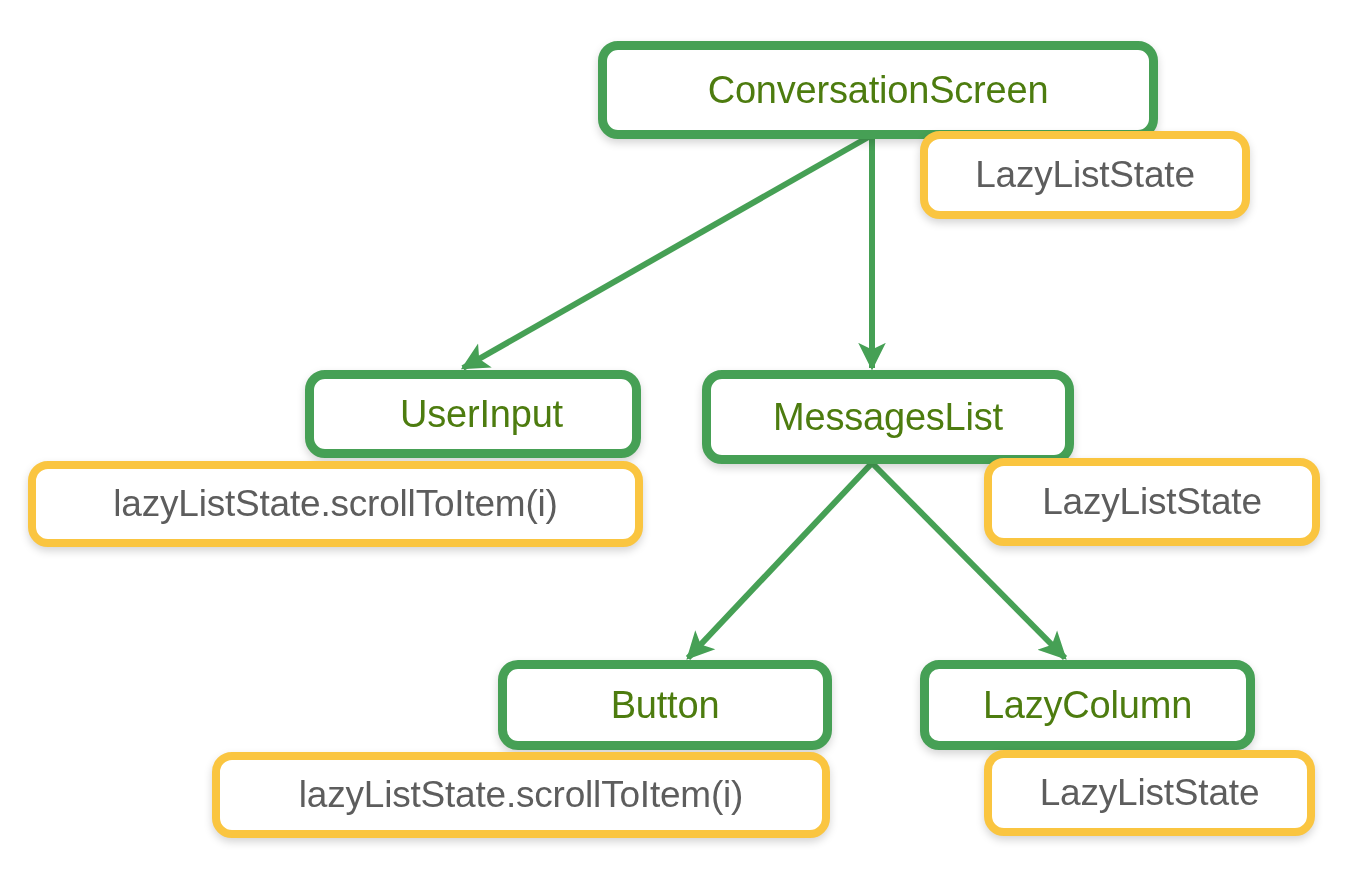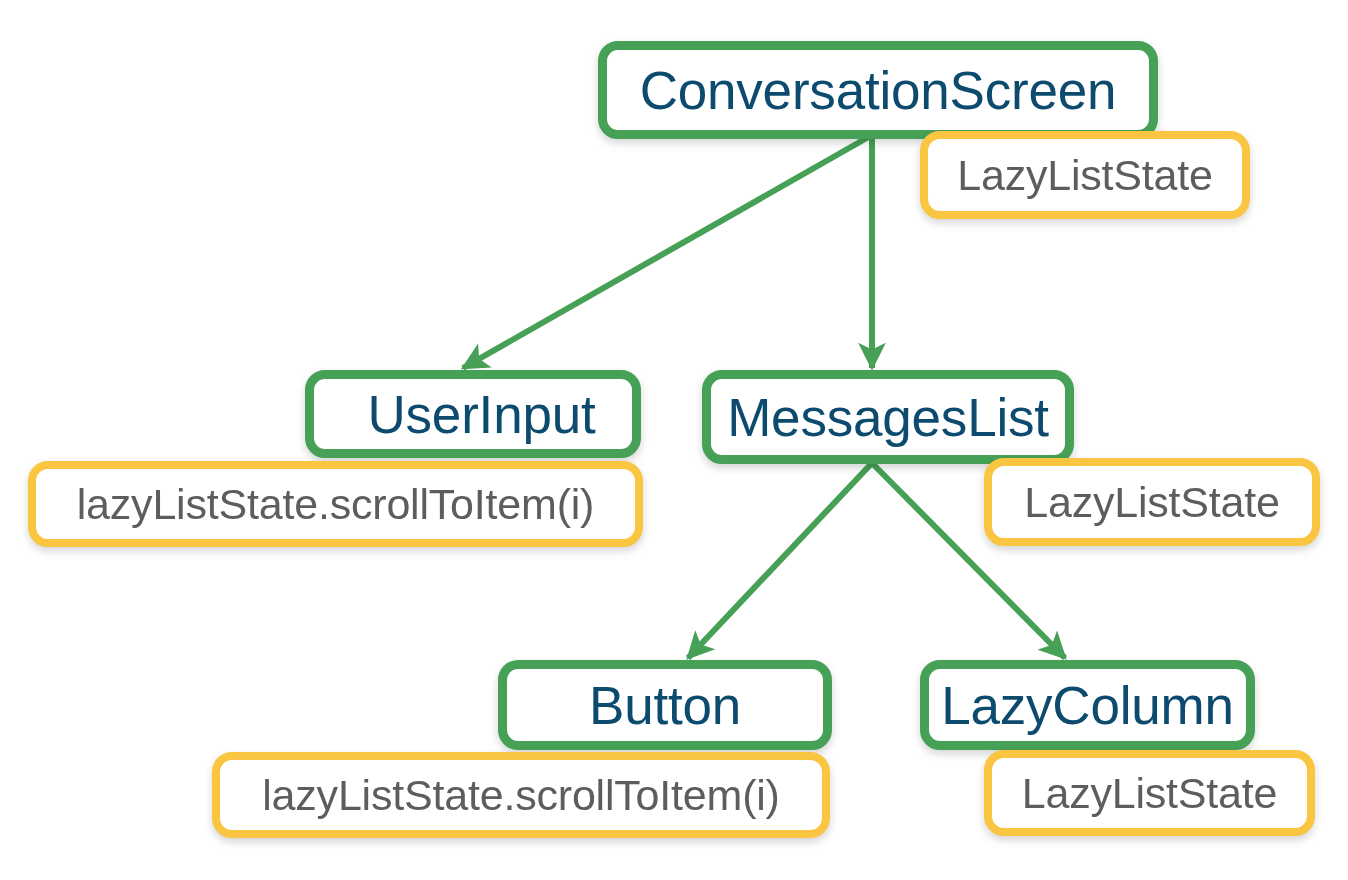--- a/index.html
+++ b/index.html
@@ -31,29 +31,29 @@
     display: flex;
     align-items: center;
     justify-content: center;
     background: #ffffff;
     border-radius: 20px;
     white-space: nowrap;
     letter-spacing: -0.2px;
   }
   .node-component {
     border: 9px solid #46a055;
-    color: #0c4a6e;
-    font-size: 53px;
+    color: #4d7c0f;
+    font-size: 38px;
     z-index: 3;
     box-shadow: 0 4px 9px rgba(0,0,0,0.17);
   }
   .node-state {
     border: 8px solid #fac540;
     color: #5d5d5d;
-    font-size: 43px;
+    font-size: 37px;
     z-index: 4;
     box-shadow: 0 4px 9px rgba(0,0,0,0.17);
   }
 </style>
 </head>
 <body>
 
 <div id="canvas">
 
   <svg id="edges" viewBox="0 0 1348 880" xmlns="http://www.w3.org/2000/svg">
@@ -88,21 +88,21 @@
       </div>
       <div class="node node-state" style="left: 984px; top: 458px; width: 336px; height: 88px;">
         <span>LazyListState</span>
       </div>
       <div class="node node-component" style="left: 498px; top: 660px; width: 334px; height: 90px;">
         <span>Button</span>
       </div>
       <div class="node node-state" style="left: 212px; top: 752px; width: 618px; height: 86px;">
         <span>lazyListState.scrollToItem(i)</span>
       </div>
-      <div class="node node-component" style="left: 920px; top: 660px; width: 335px; height: 90px;">
+      <div class="node node-component" style="left: 920px; top: 660px; width: 335px; height: 90px; border-radius: 19px;">
         <span>LazyColumn</span>
       </div>
       <div class="node node-state" style="left: 984px; top: 750px; width: 331px; height: 86px;">
         <span>LazyListState</span>
       </div>
     </div>
 
 </div>
 
 </body></html>

